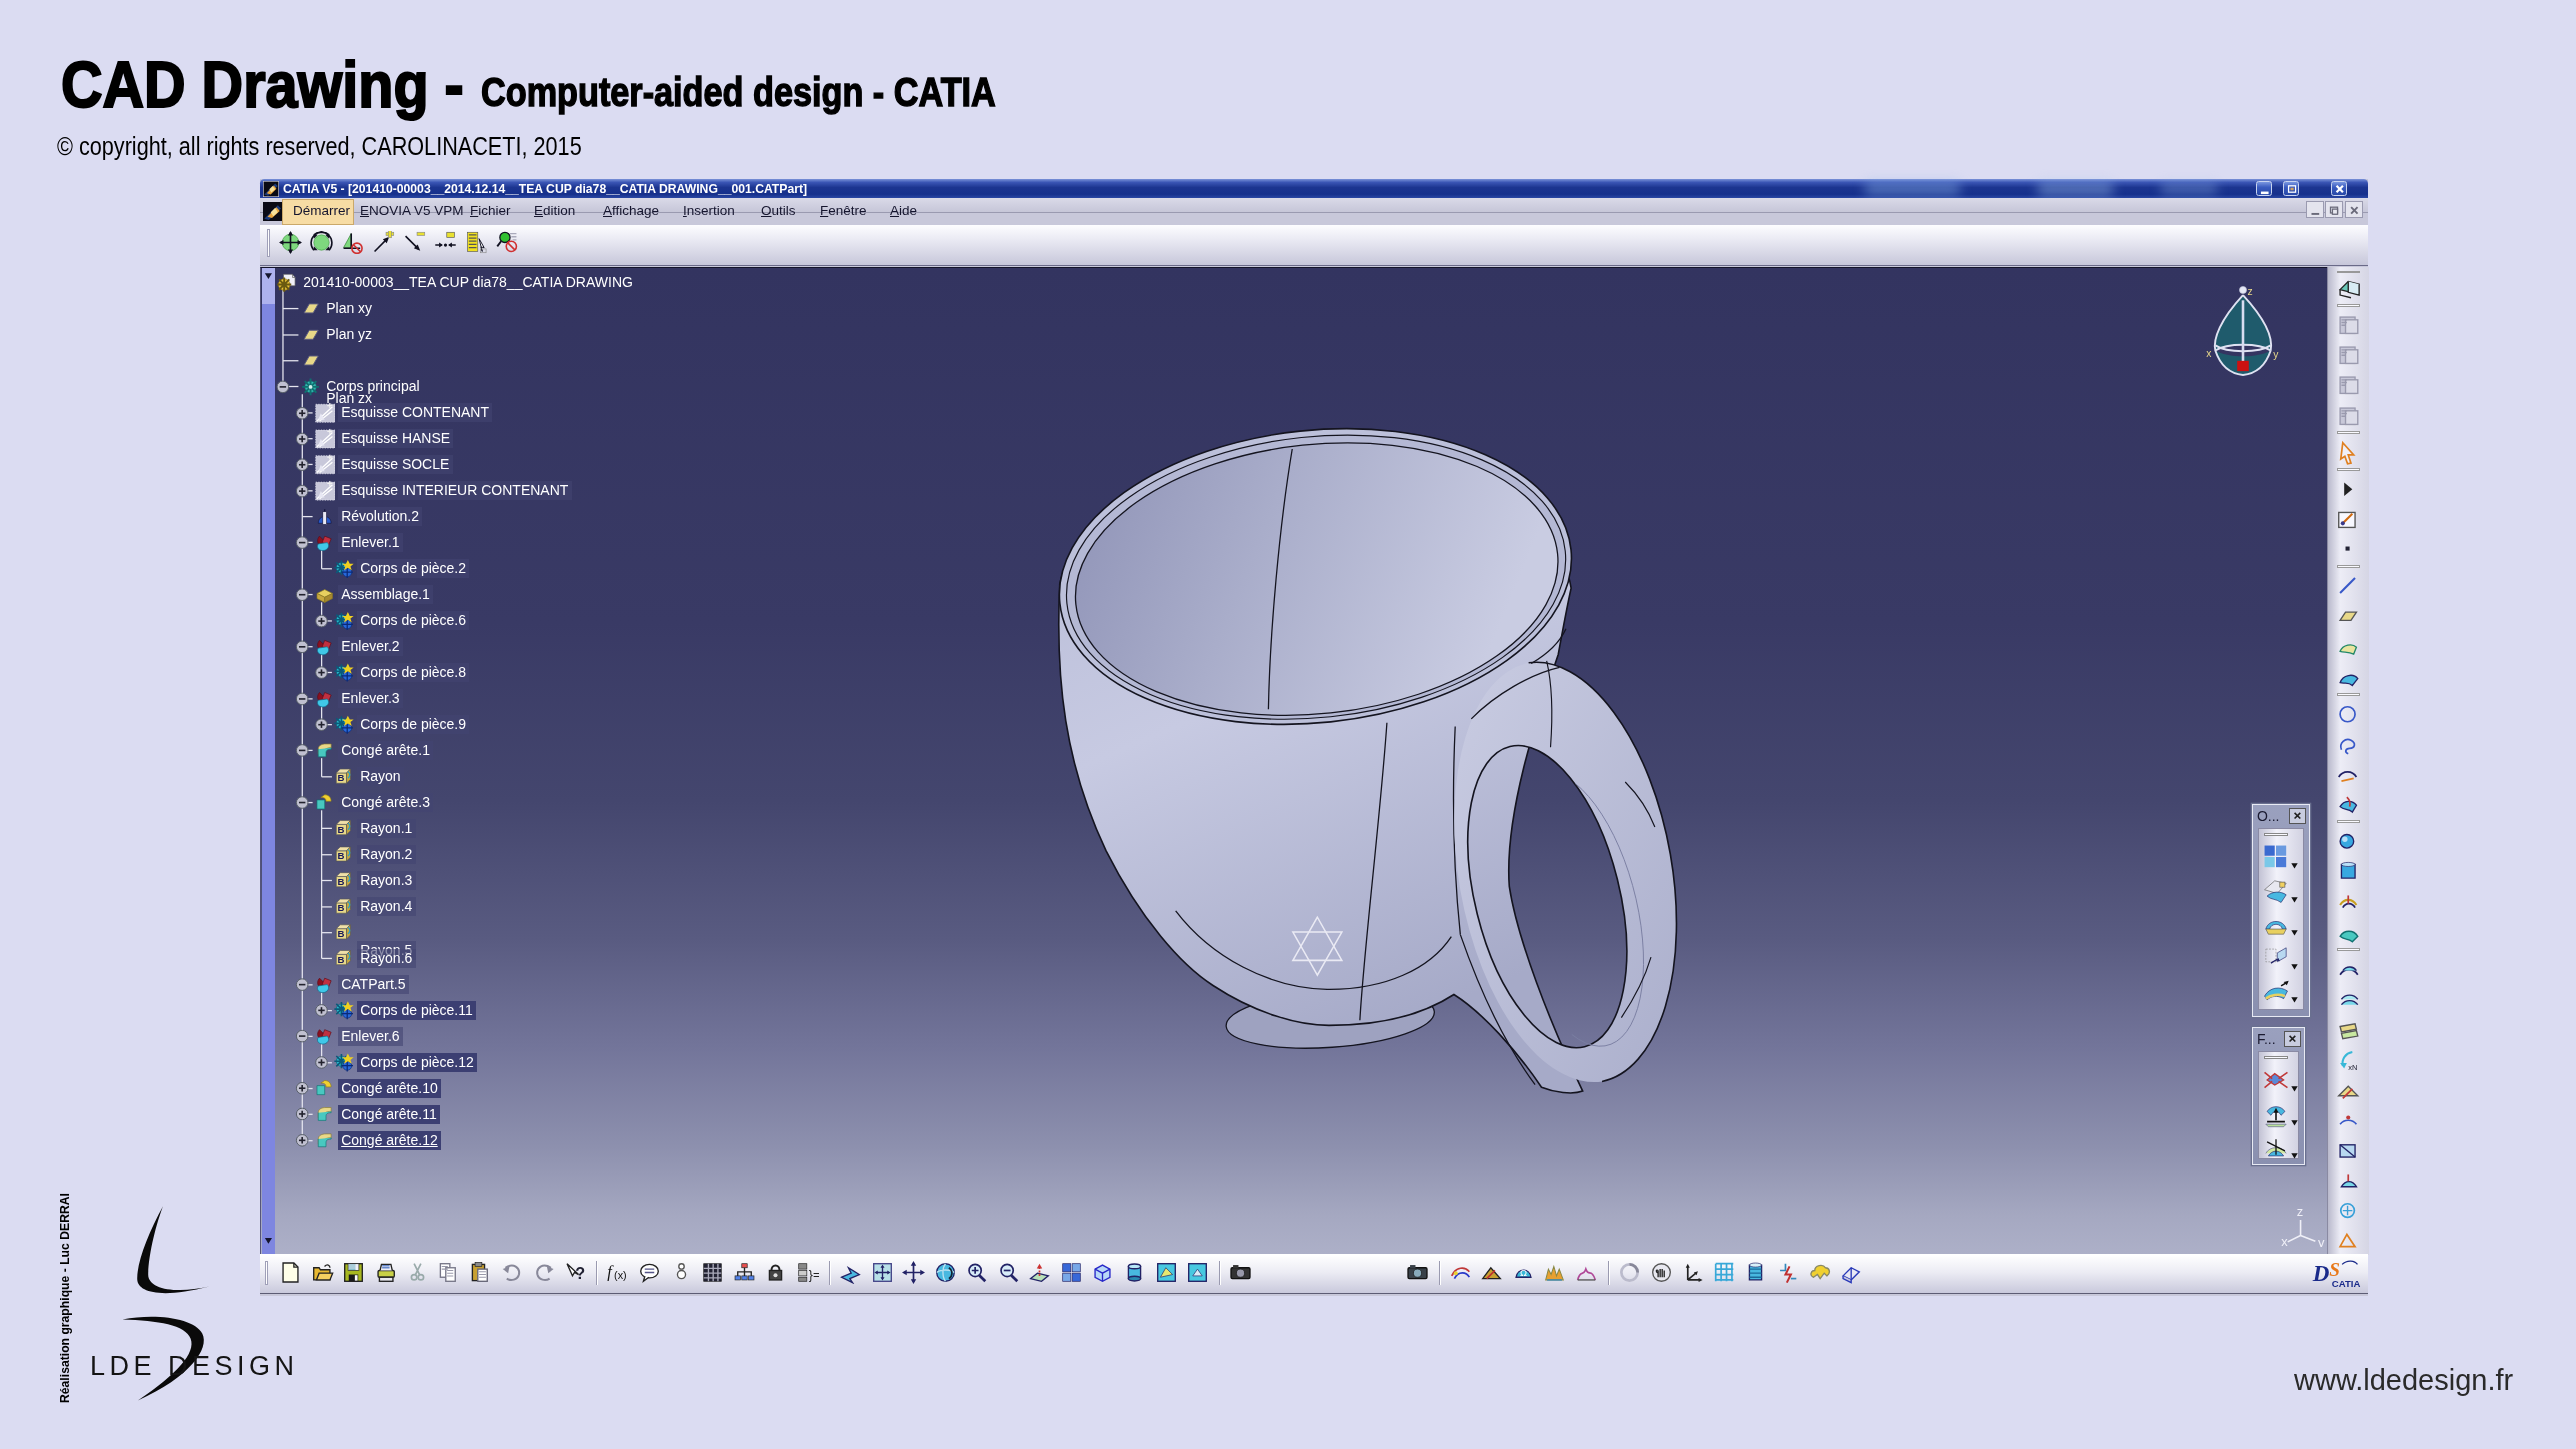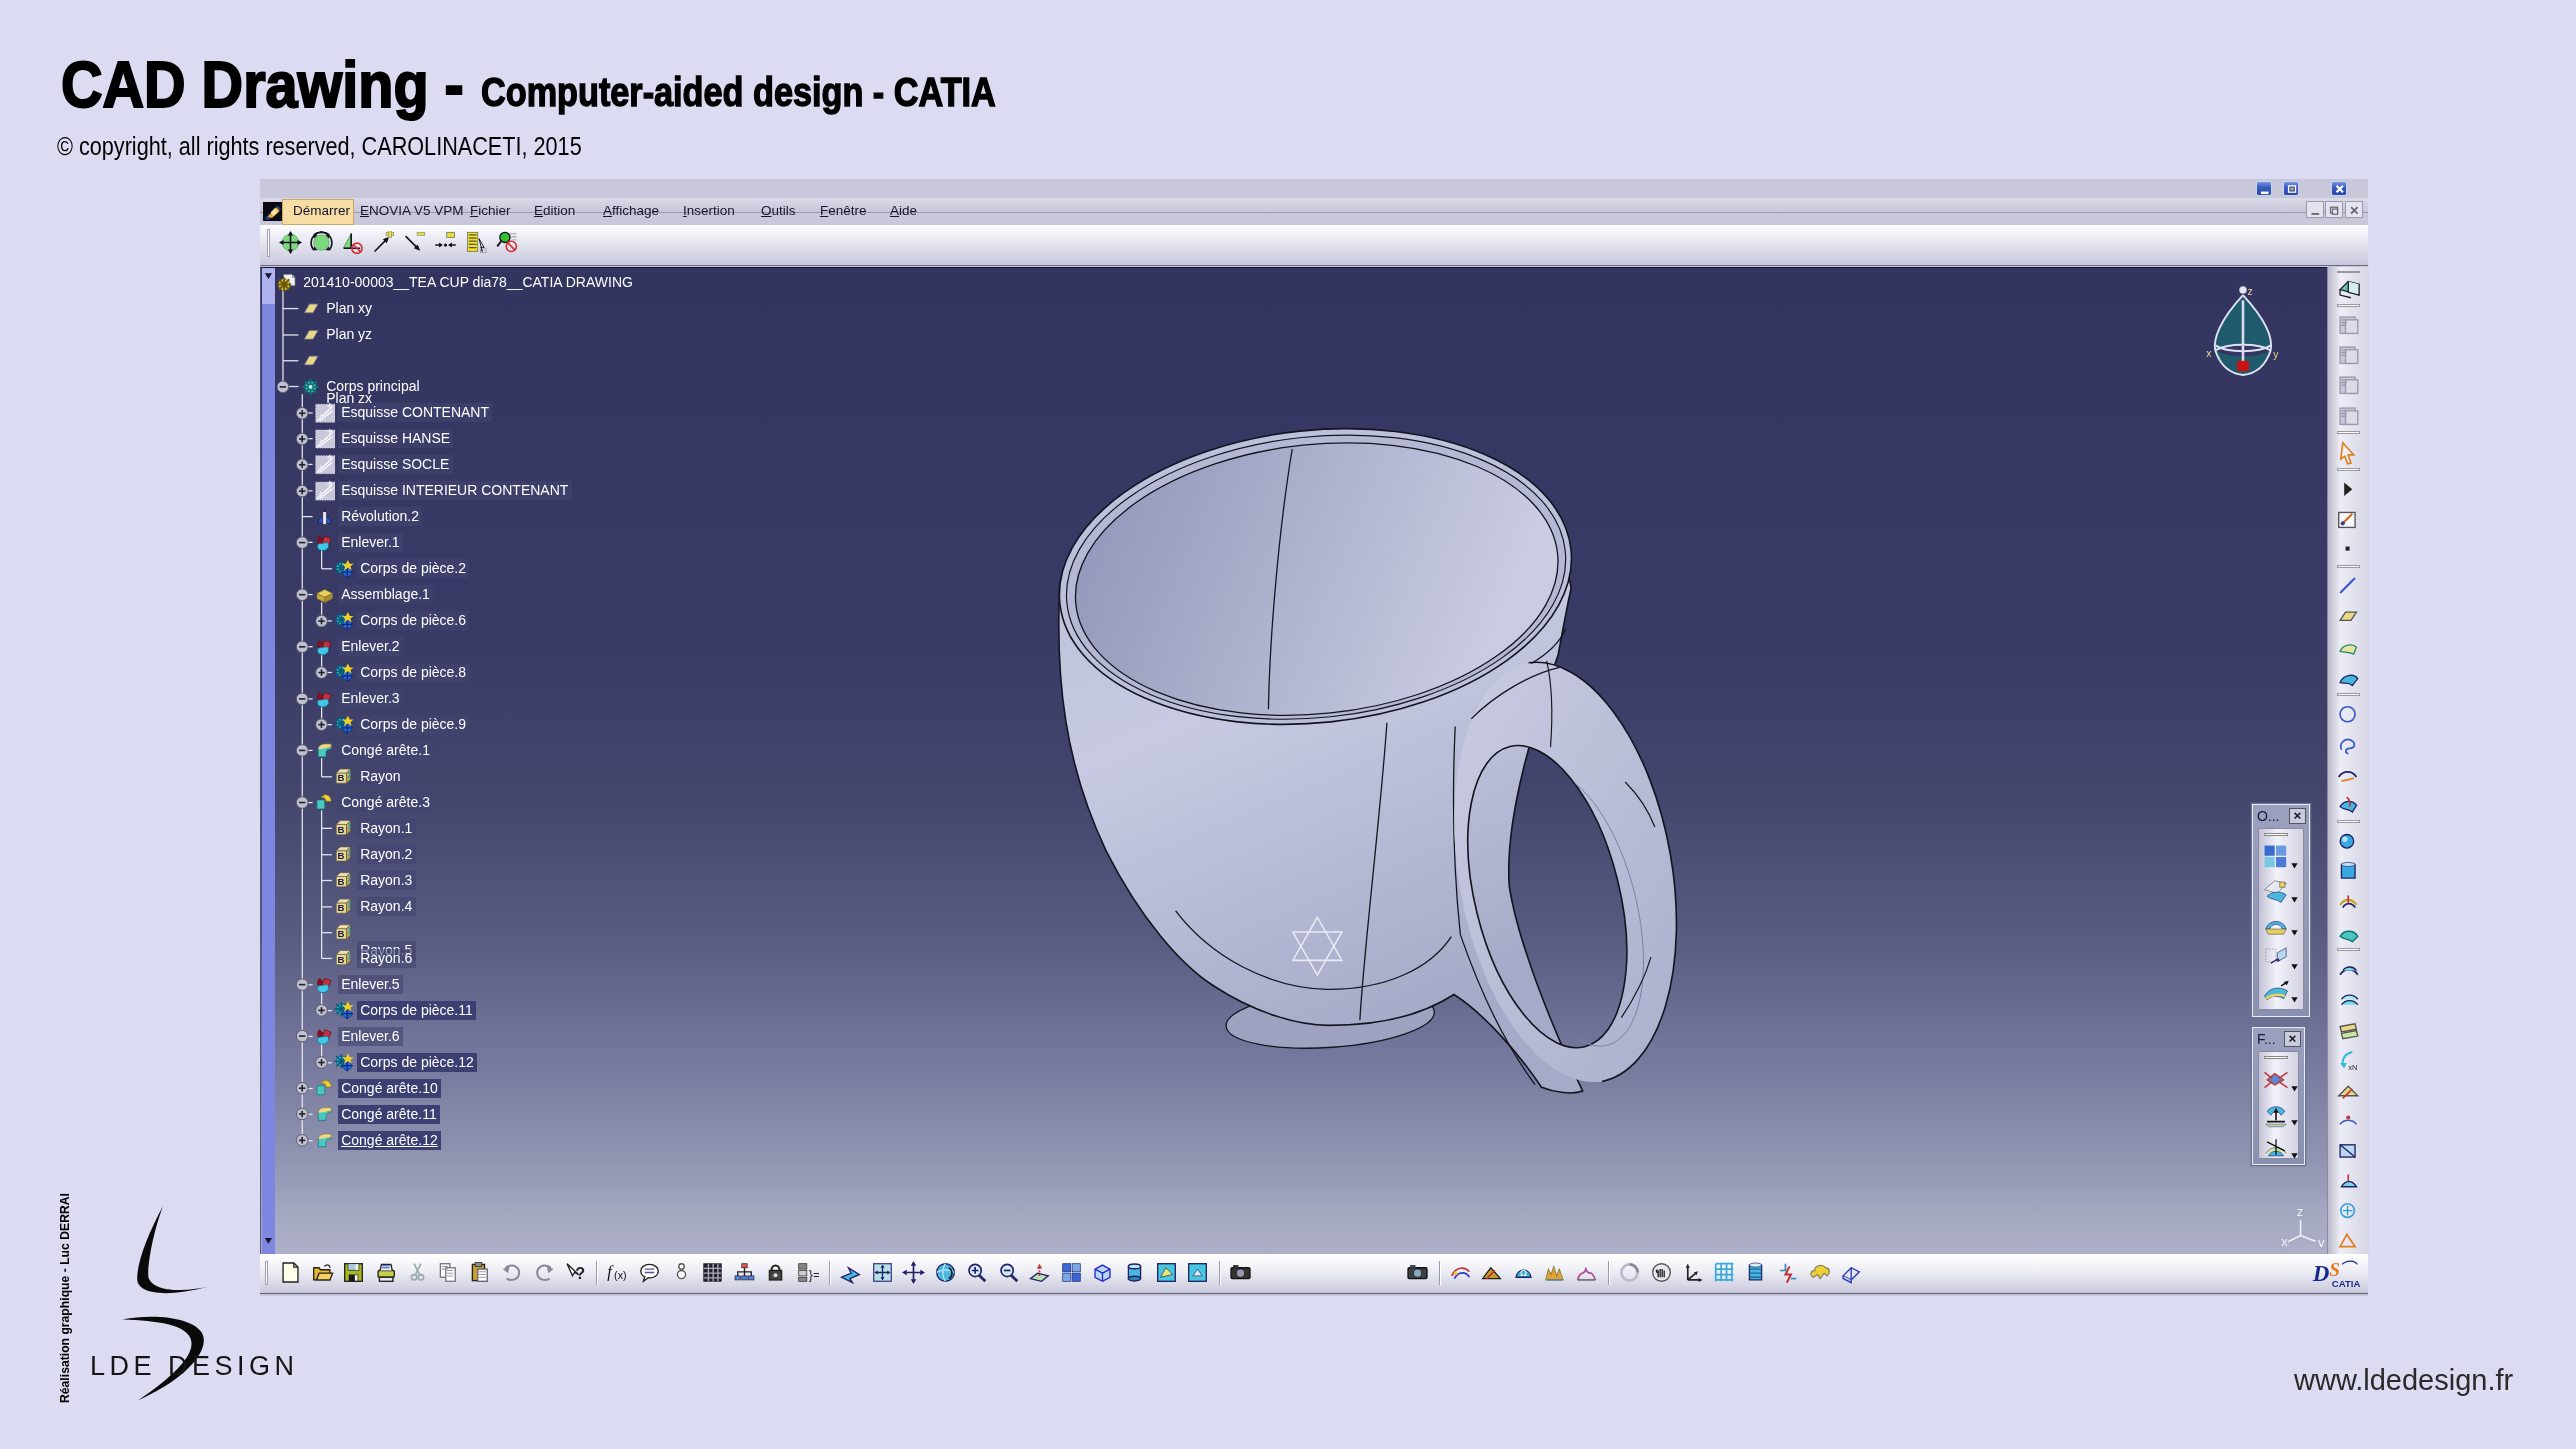--- a/index.html
+++ b/index.html
@@ -25,20 +25,32 @@
 #vertsig{position:absolute;left:58px;top:1403px;font-size:12.2px;font-weight:bold;color:#000;transform:rotate(-90deg);transform-origin:0 0;white-space:nowrap}
 #ldetext{position:absolute;left:90px;top:1351px;font-size:27px;color:#141414;letter-spacing:4.5px;white-space:nowrap}
 #weburl{position:absolute;left:2294px;top:1364px;font-size:29px;color:#2a2a2a}
 </style></head><body>
 <div id="page">
 <div id="t1">CAD Drawing - </div>
     <div id="t2">Computer-aided design - CATIA</div>
 <div id="copyline">© copyright, all rights reserved, CAROLINACETI, 2015</div>
 
 <div id="win">
+<div id="titlebar">
+<svg class="abs" style="left:3.2px;top:1.9px" width="16" height="16" viewBox="0 0 25 25">
+          <rect x="0" y="0" width="25" height="25" fill="#0a0a14" stroke="#d0d0e0" stroke-width="2"></rect>
+          <path d="M2 21 L19 4 L23 8 L8 23 Z" fill="#1b3a7a"></path>
+          <path d="M6 19 L17 7 L21 12 L12 21 Z" fill="#e8a43c"></path>
+          <path d="M10 13 L15 8 L19 13 L13 18 Z" fill="#f6e09a"></path>
+        </svg>
+<div id="titletext">CATIA V5 - [201410-00003__2014.12.14__TEA CUP dia78__CATIA DRAWING__001.CATPart]</div>
+<div class="abs" style="left:1604px;top:3.2px;width:97px;height:13px;background:rgba(140,180,235,0.5);border-radius:6.4px;filter:blur(5.8px)"></div>
+        <div class="abs" style="left:1777px;top:2.6px;width:77px;height:14px;background:rgba(160,195,240,0.45);border-radius:6.4px;filter:blur(5.8px)"></div>
+        <div class="abs" style="left:1900px;top:3.9px;width:58px;height:11.6px;background:rgba(150,185,235,0.4);border-radius:5.8px;filter:blur(5.2px)"></div>
+</div>
 <div class="abs" style="left:1996px;top:1.9px;width:16px;height:15px;background:linear-gradient(180deg,#7a97e0,#3a5cc0 40%,#2748a8);border:0.6px solid #c8d4f0;border-radius:2.6px">
         <svg width="15.5" height="14" style="position:absolute;left:0;top:0" viewBox="0 0 24 22">
           <rect x="6" y="15" width="12" height="4" fill="#fff"></rect>
         </svg>
       </div>
 <div class="abs" style="left:2023px;top:1.9px;width:16px;height:15px;background:linear-gradient(180deg,#7a97e0,#3a5cc0 40%,#2748a8);border:0.6px solid #c8d4f0;border-radius:2.6px">
         <svg width="15.5" height="14" style="position:absolute;left:0;top:0" viewBox="0 0 24 22">
           <rect x="7" y="6" width="11" height="10" fill="none" stroke="#fff" stroke-width="2"></rect>
           <rect x="10" y="9" width="5" height="4" fill="#d0a060"></rect>
         </svg>
@@ -780,21 +792,21 @@
 <div class="treelbl boxed" style="left:96px;top:447px;">Corps de pièce.9</div>
 <div class="treelbl boxed" style="left:77px;top:473px;">Congé arête.1</div>
 <div class="treelbl boxed" style="left:96px;top:499px;">Rayon</div>
 <div class="treelbl boxed" style="left:77px;top:525px;">Congé arête.3</div>
 <div class="treelbl boxed" style="left:96px;top:551px;">Rayon.1</div>
 <div class="treelbl boxed" style="left:96px;top:577px;">Rayon.2</div>
 <div class="treelbl boxed" style="left:96px;top:603px;">Rayon.3</div>
 <div class="treelbl boxed" style="left:96px;top:629px;">Rayon.4</div>
 <div class="treelbl boxed" style="left:96px;top:655px;margin-top:18px;">Rayon.5</div>
 <div class="treelbl boxed" style="left:96px;top:681px;">Rayon.6</div>
-<div class="treelbl boxed" style="left:77px;top:707px;">Enlever.5</div>
+<div class="treelbl boxed" style="left:77px;top:707px;">CATPart.5</div>
 <div class="treelbl sel" style="left:96px;top:733px;">Corps de pièce.11</div>
 <div class="treelbl boxed" style="left:77px;top:759px;">Enlever.6</div>
 <div class="treelbl sel" style="left:96px;top:785px;">Corps de pièce.12</div>
 <div class="treelbl sel" style="left:77px;top:811px;">Congé arête.10</div>
 <div class="treelbl sel" style="left:77px;top:837px;">Congé arête.11</div>
 <div class="treelbl sel" style="left:77px;top:863px;text-decoration:underline;">Congé arête.12</div>
 </div>
 <div id="righttb">
         <div class="abs" style="left:9px;top:3.9px;width:23px;height:2.6px;background:#fafaff;border:0.6px solid #999"></div>
         <svg class="abs" style="left:7.7px;top:9px" width="24.5" height="24.5" viewBox="0 0 36 36">

